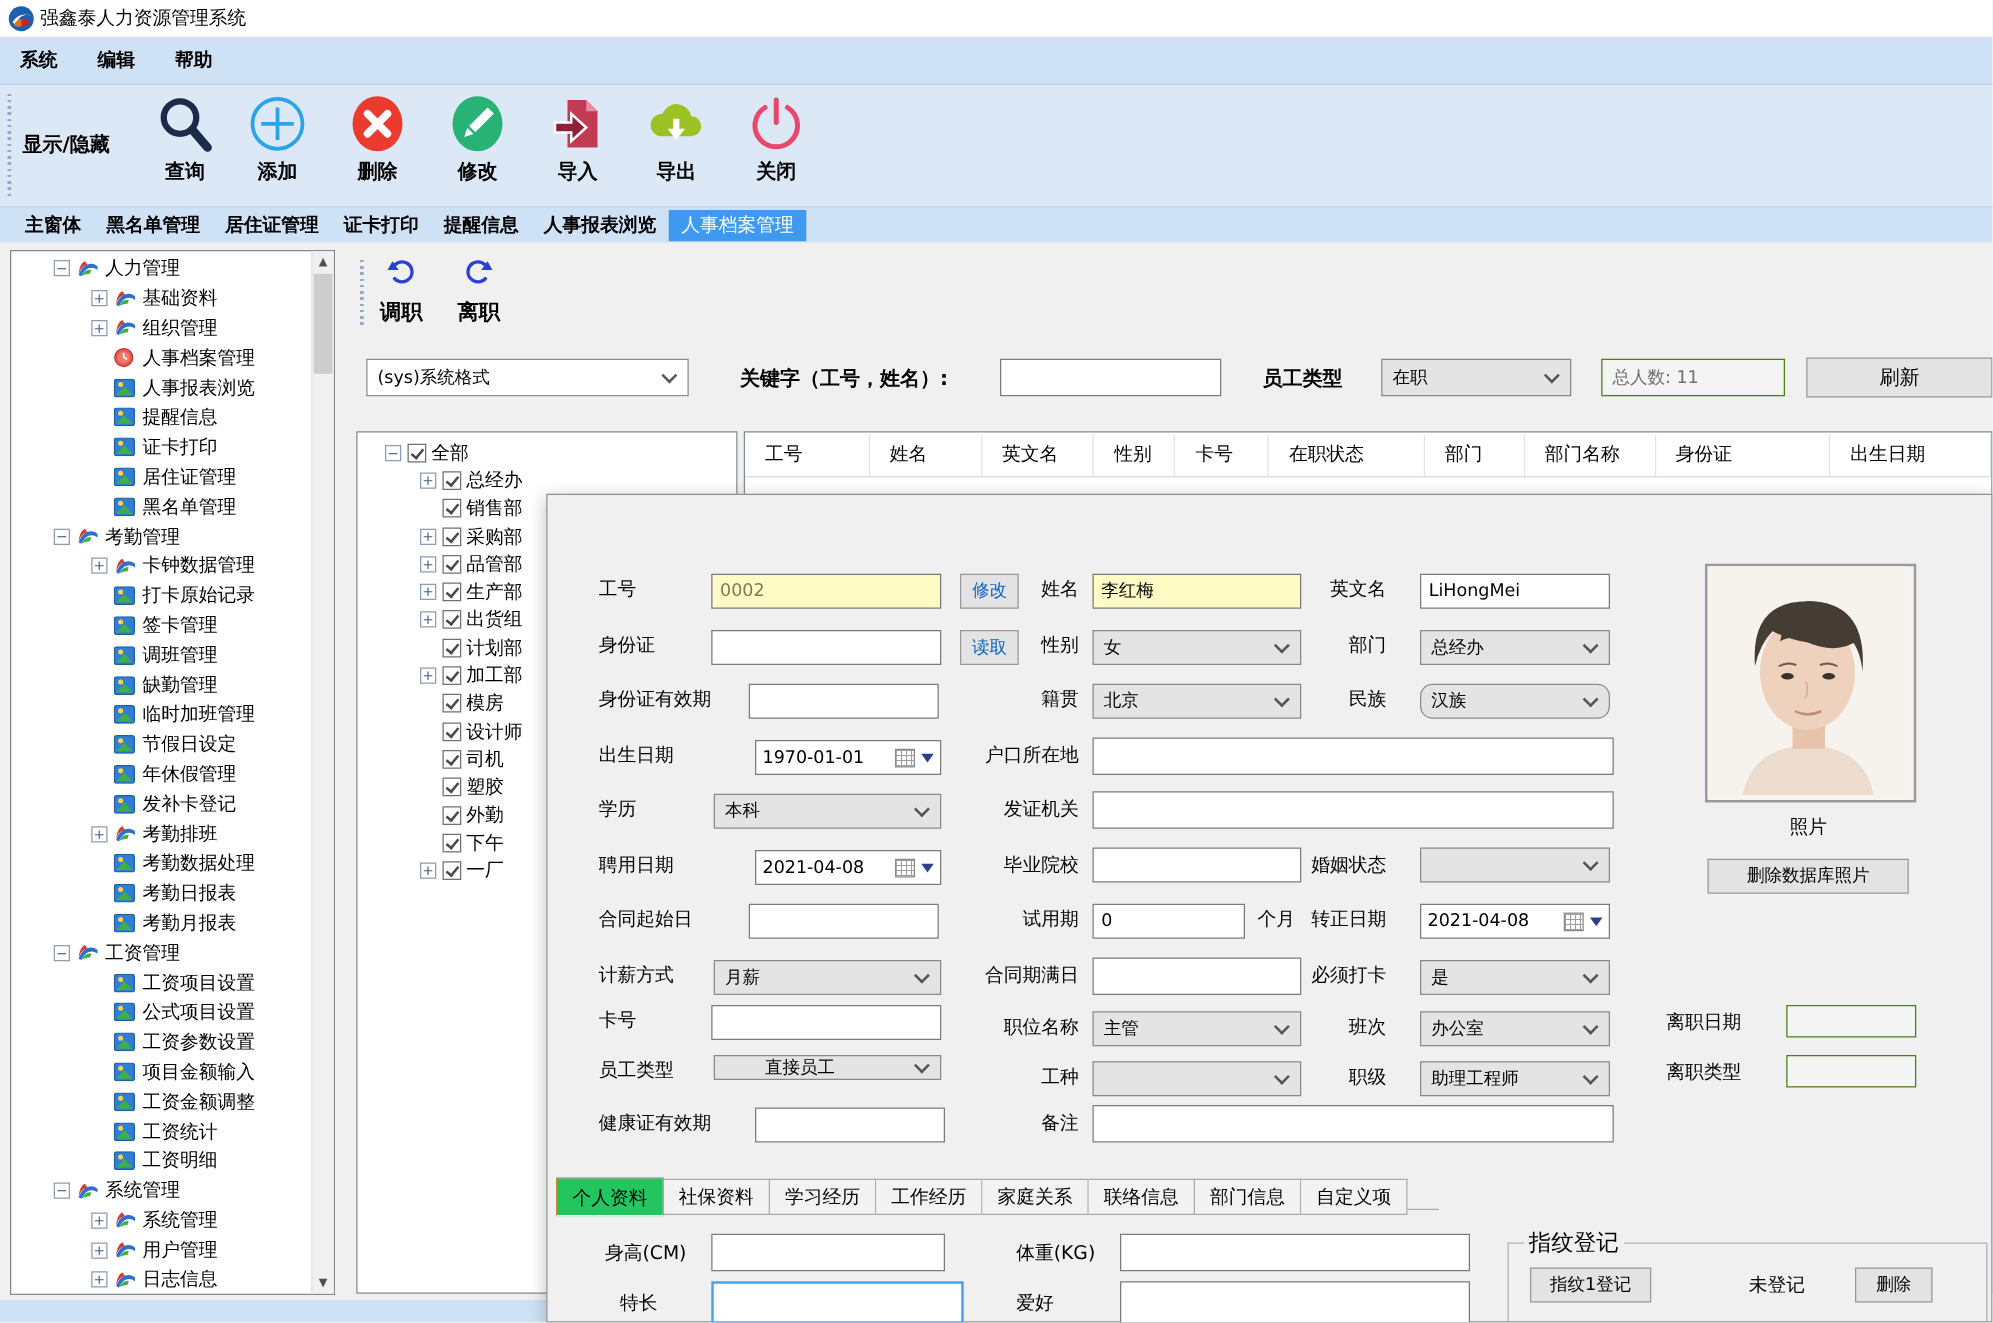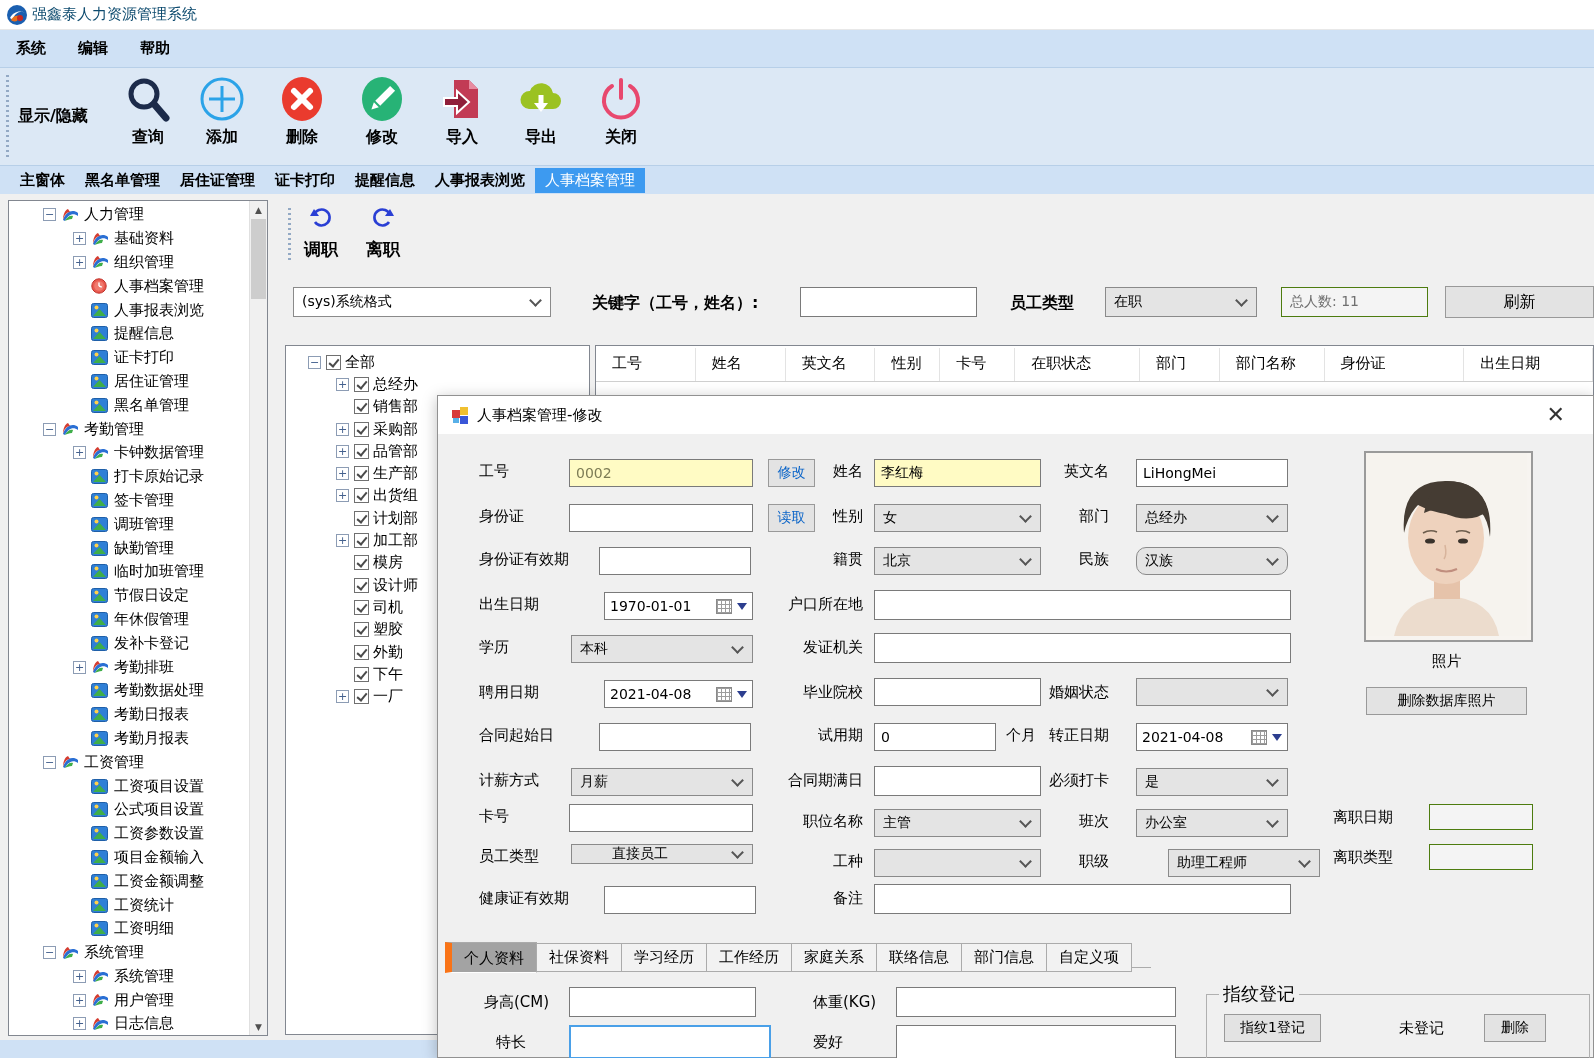--- a/index.html
+++ b/index.html
@@ -2,21 +2,21 @@
 <html><head>
 <meta charset="utf-8">
 <style>
   html,body{margin:0;padding:0;}
   #screen{position:relative;width:1594px;height:1058px;overflow:hidden;background:#f0f0f0;
           font-family:"DejaVu Sans",sans-serif;color:#000;font-size:15px;}
   .abs{position:absolute;box-sizing:border-box;}
 
   
   .titlebar{left:0;top:0;width:1594px;height:30px;background:#fff;display:flex;align-items:center;border-bottom:1px solid #e8e8e8;}
-  .titlebar .apptitle{color:#0c4a6e;font-size:15px;margin-left:8px;}
+  .titlebar .apptitle{color:#000000;font-size:15px;margin-left:8px;}
   .menubar{left:0;top:30px;width:1594px;height:38px;background:#cfe1f5;display:flex;align-items:center;border-bottom:1px solid #b7cfe8;}
   .menuitem{padding:6px 16px;font-weight:bold;font-size:15px;}
   .toolbar{left:0;top:68px;width:1594px;height:98px;background:#dce8f5;border-bottom:1px solid #b7cfe8;}
   .grip{width:3px;background-image:repeating-linear-gradient(to bottom,#93a9c4 0 2px,transparent 2px 5px);}
   .toolbtn{position:absolute;width:62px;height:86px;top:5px;display:flex;flex-direction:column;align-items:center;justify-content:flex-start;}
   .toolbtn .ticon{height:52px;display:flex;align-items:center;justify-content:center;}
   .toolbtn .tlabel{font-size:16px;font-weight:bold;margin-top:2px;white-space:nowrap;}
   .showhide{position:absolute;left:18px;top:38px;font-size:16px;font-weight:bold;}
   .tabbar{left:0;top:166px;width:1594px;height:28px;background:#cfe1f5;display:flex;align-items:center;padding-left:10px;box-sizing:border-box;}
   .mtab{padding:3px 10px;font-size:15px;font-weight:bold;white-space:nowrap;cursor:default;}
@@ -83,21 +83,21 @@
   .dlg-title .dtext{font-size:15px;margin-left:8px;}
   .dlg-close{position:absolute;right:28px;top:6px;font-size:22px;font-weight:300;color:#333;font-family:"DejaVu Sans",sans-serif;}
   .photo{position:absolute;left:926px;top:55px;width:165px;height:187px;border:2px solid #9a9a9a;background:#f7f4f0;}
   fieldset.fp{position:absolute;left:768px;top:586px;width:382px;height:76px;border:1px solid #b0b0b0;margin:0;padding:0;}
   fieldset.fp legend{font-size:18px;margin-left:12px;padding:0 4px;}
 
   
   .dtabs{position:absolute;left:7px;top:545px;display:flex;align-items:flex-end;}
   .dtab{font-size:15px;padding:4px 12px;border:1px solid #ababab;border-left:none;background:#f2f2f2;white-space:nowrap;}
   .dtab:first-child{border-left:1px solid #ababab;}
-  .dtab.active{background:#a3a3a3;border-bottom:1px solid #fff;padding-top:6px;position:relative;top:1px;border-left:7px solid #f97316;}
+  .dtab.active{background:#22c55e;border-bottom:1px solid #fff;padding-top:6px;position:relative;top:1px;border-left:1px solid #f97316;}
   .dtabline{position:absolute;left:7px;top:571px;width:706px;height:1px;background:#ababab;}
 
   .bottomstrip{left:0;top:1040px;width:1594px;height:18px;background:#cfe1f5;}
 </style>
 </head>
 <body>
 
 <div id="screen">
 
   <div class="abs titlebar">
@@ -782,32 +782,20 @@
         <div class="th" style="width: 105px;">部门名称</div>
         <div class="th" style="width: 140px;">身份证</div>
         <div class="th" style="width: 129px;">出生日期</div>
       </div>
     <div style="height:655px;background:#fff;"></div>
   </div>
 
   <div class="abs bottomstrip"></div>
 
   <div class="abs dialog">
-    <div class="dlg-title">
-      <span style="margin-left:13px;display:inline-flex;">
-        <svg width="18" height="18" viewBox="0 0 18 18">
-            <rect x="1" y="4" width="8" height="8" fill="#d83a3a"></rect>
-            <rect x="9" y="1" width="8" height="8" fill="#f0c030"></rect>
-            <rect x="9" y="10" width="8" height="8" fill="#3a56d8"></rect>
-            <rect x="2" y="12" width="6" height="5" fill="#58b0e8"></rect>
-          </svg>
-      </span>
-      <span class="dtext">人事档案管理-修改</span>
-      <span class="dlg-close">✕</span>
-    </div>
 
     <div class="lb" style="left:41px;top:66px;">工号</div>
     <div class="tb yel" style="left:131px;top:63px;width:184px;height:28px;color:#7d7c55;">
         <span>0002</span>
       </div>
     <div class="btn blue" style="left:330px;top:63px;width:47px;height:28px;">修改</div>
     <div class="lb ra" style="left:345px;top:66px;width:80px;">姓名</div>
     <div class="tb yel" style="left:436px;top:63px;width:167px;height:28px;">
         <span>李红梅</span>
       </div>
@@ -926,21 +914,21 @@
 
     <div class="lb" style="left:41px;top:451px;">员工类型</div>
     <div class="dd" style="left:133px;top:448px;width:182px;height:20px;padding-left:40px;">
         <span>直接员工</span>
       </div>
     <div class="lb ra" style="left:345px;top:456px;width:80px;">工种</div>
     <div class="dd" style="left:436px;top:453px;width:167px;height:28px;">
         <span></span>
       </div>
     <div class="lb ra" style="left:585px;top:456px;width:86px;">职级</div>
-    <div class="dd" style="left:698px;top:453px;width:152px;height:28px;margin-left:32px;">
+    <div class="dd" style="left:698px;top:453px;width:152px;height:28px;">
         <span>助理工程师</span>
       </div>
     <div class="lb" style="left:895px;top:452px;">离职类型</div>
     <div class="ro" style="left:991px;top:448px;width:104px;height:26px;">
         <span></span>
       </div>
 
     <div class="lb" style="left:41px;top:493px;">健康证有效期</div>
     <div class="tb" style="left:166px;top:490px;width:152px;height:28px;">
         <span></span>

